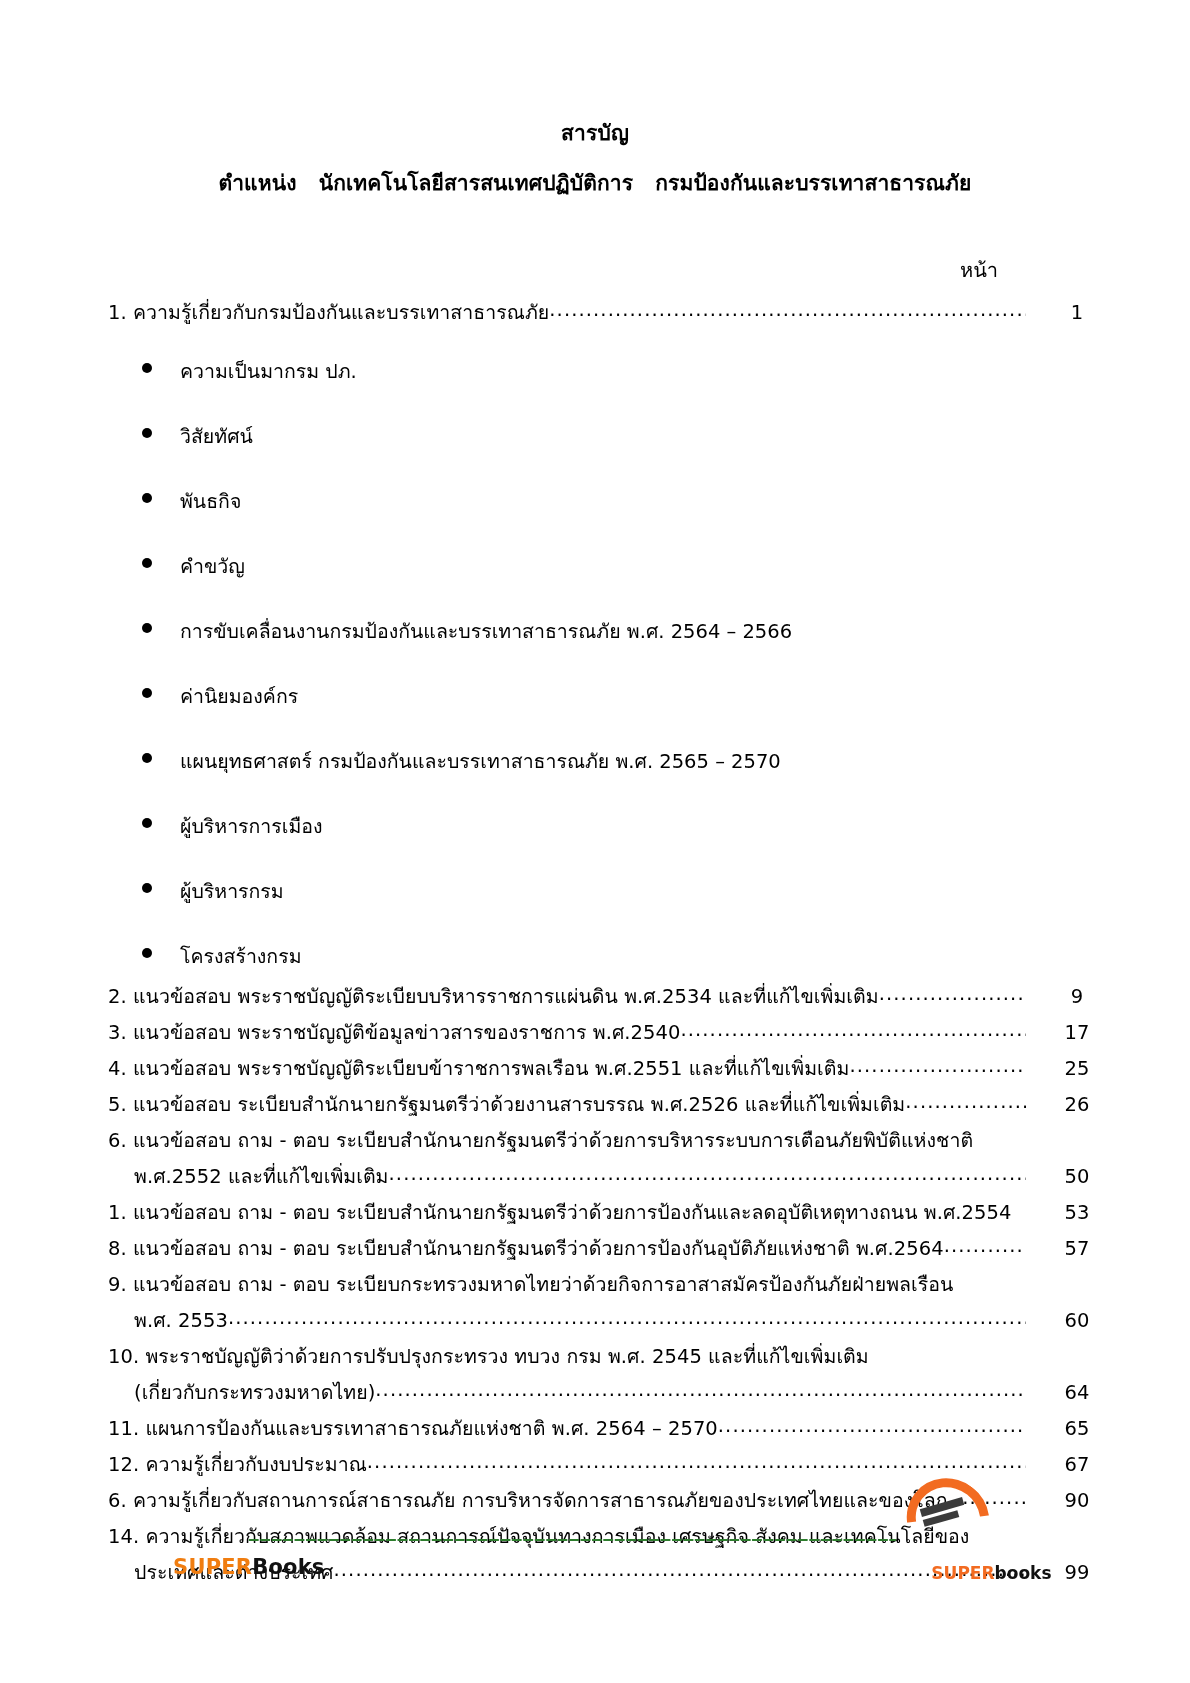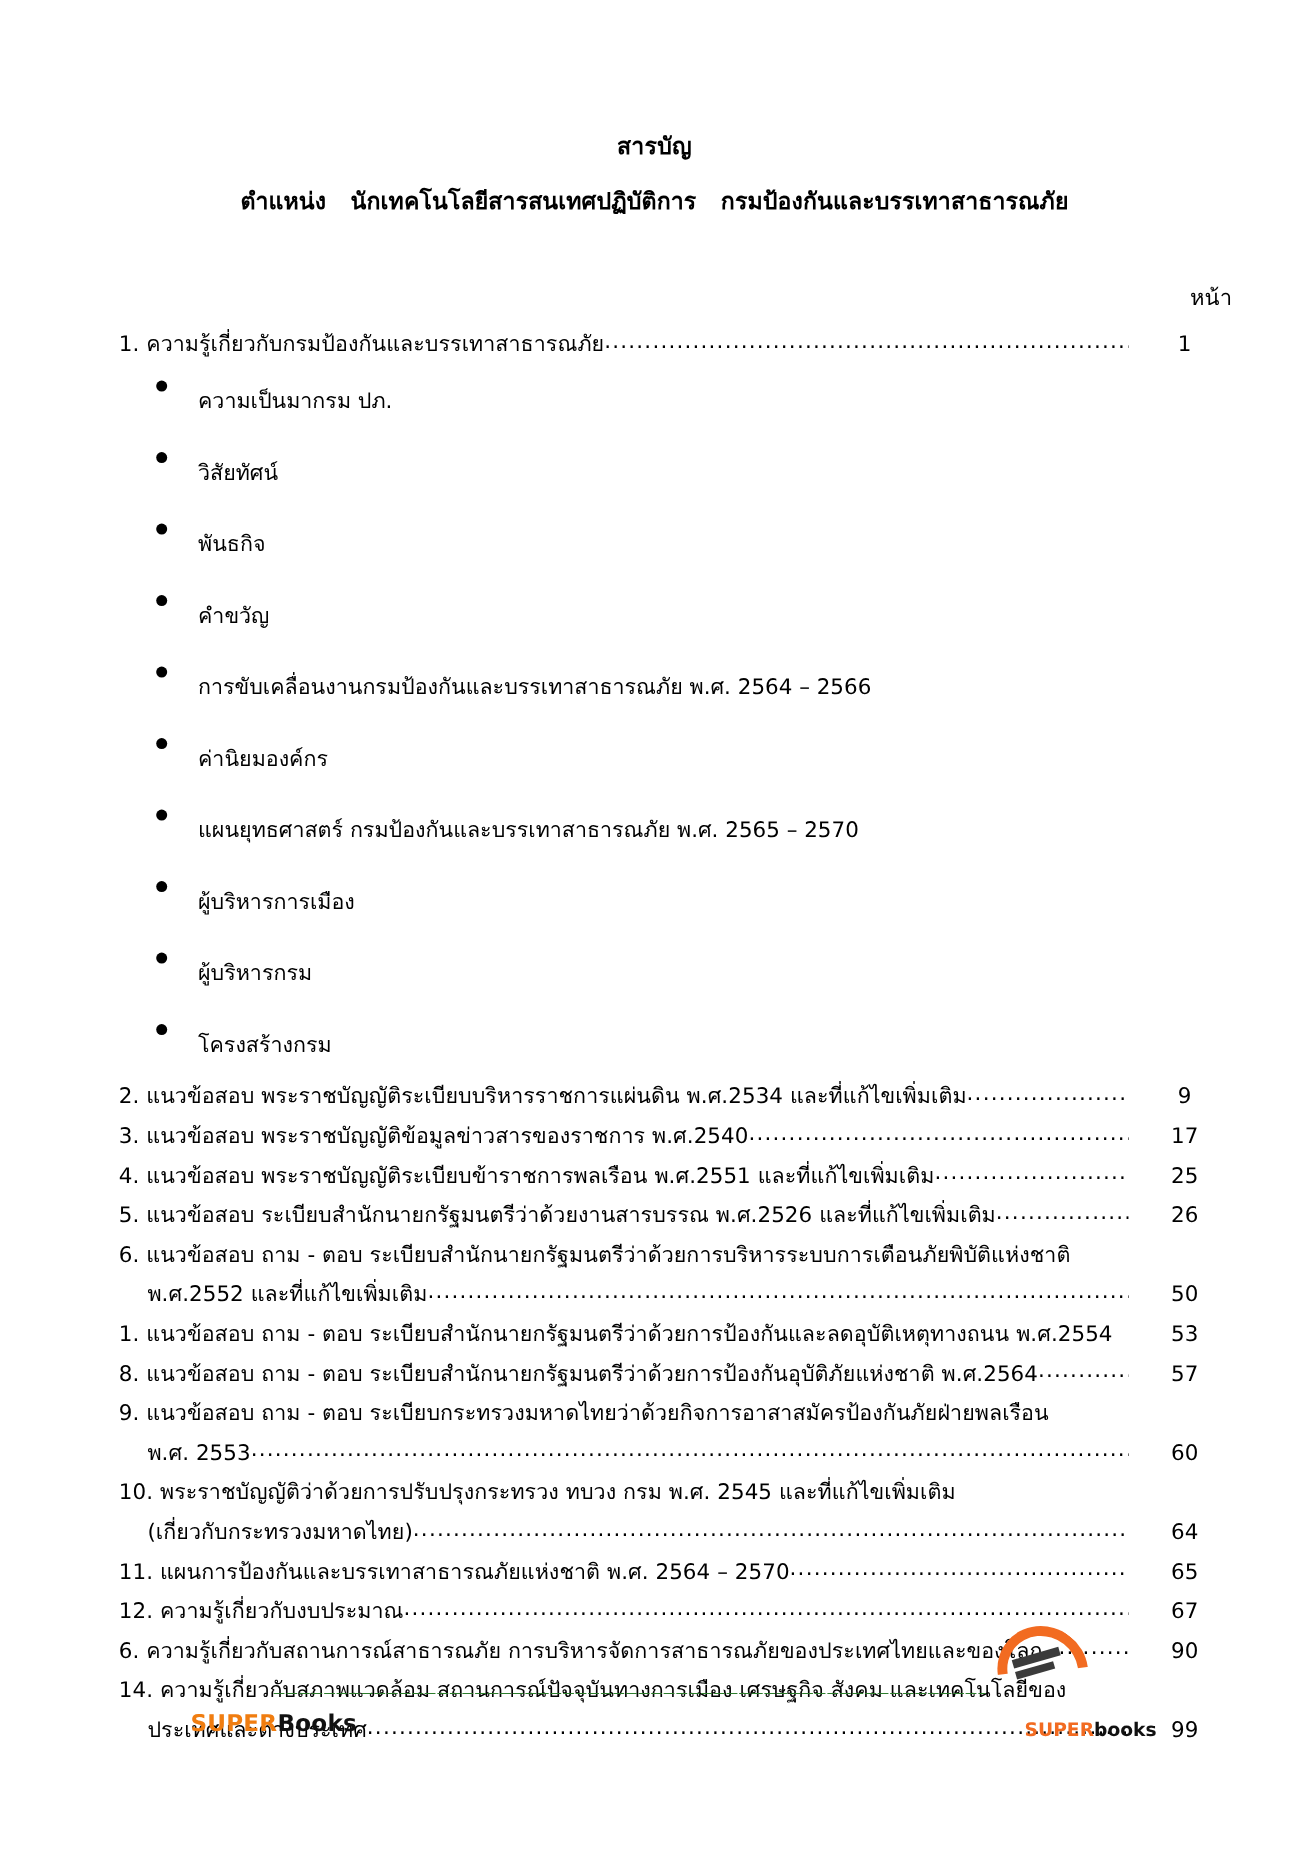--- a/index.html
+++ b/index.html
@@ -44,21 +44,21 @@
     white-space: pre;
     letter-spacing: 0.1px;
   }
 
   
   .page-col-head {
     position: absolute;
     top: 256px;
     left: 960px;
     width: 160px;
-    text-align: right;
+    text-align: left;
     font-size: 20px;
     line-height: 28px;
   }
 
   
   .toc {
     position: absolute;
     left: 108px;
     top: 298px;
     width: 1012px;
@@ -109,21 +109,21 @@
   }
 
   
   .bullets {
     margin: 2px 0 4px 0;
     padding: 0;
     list-style: none;
   }
   .bullet-item {
     display: flex;
-    align-items: flex-start;
+    align-items: center;
     min-height: 43px;
     padding-left: 34px;
     margin-top: 22px;
   }
   .bullet-dot {
     flex: 0 0 auto;
     width: 10px;
     height: 10px;
     border-radius: 50%;
     background: #000;

